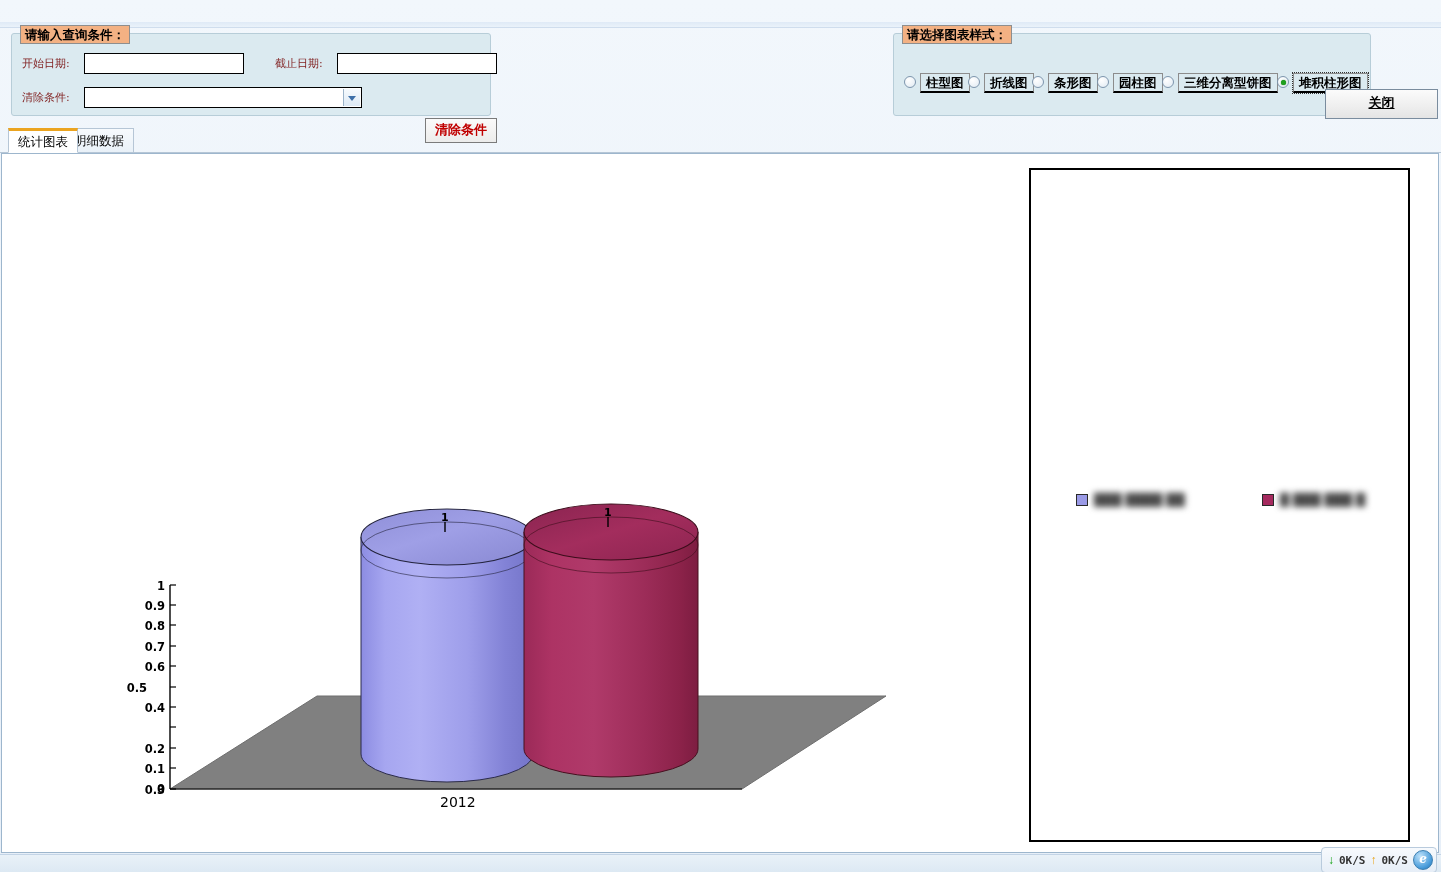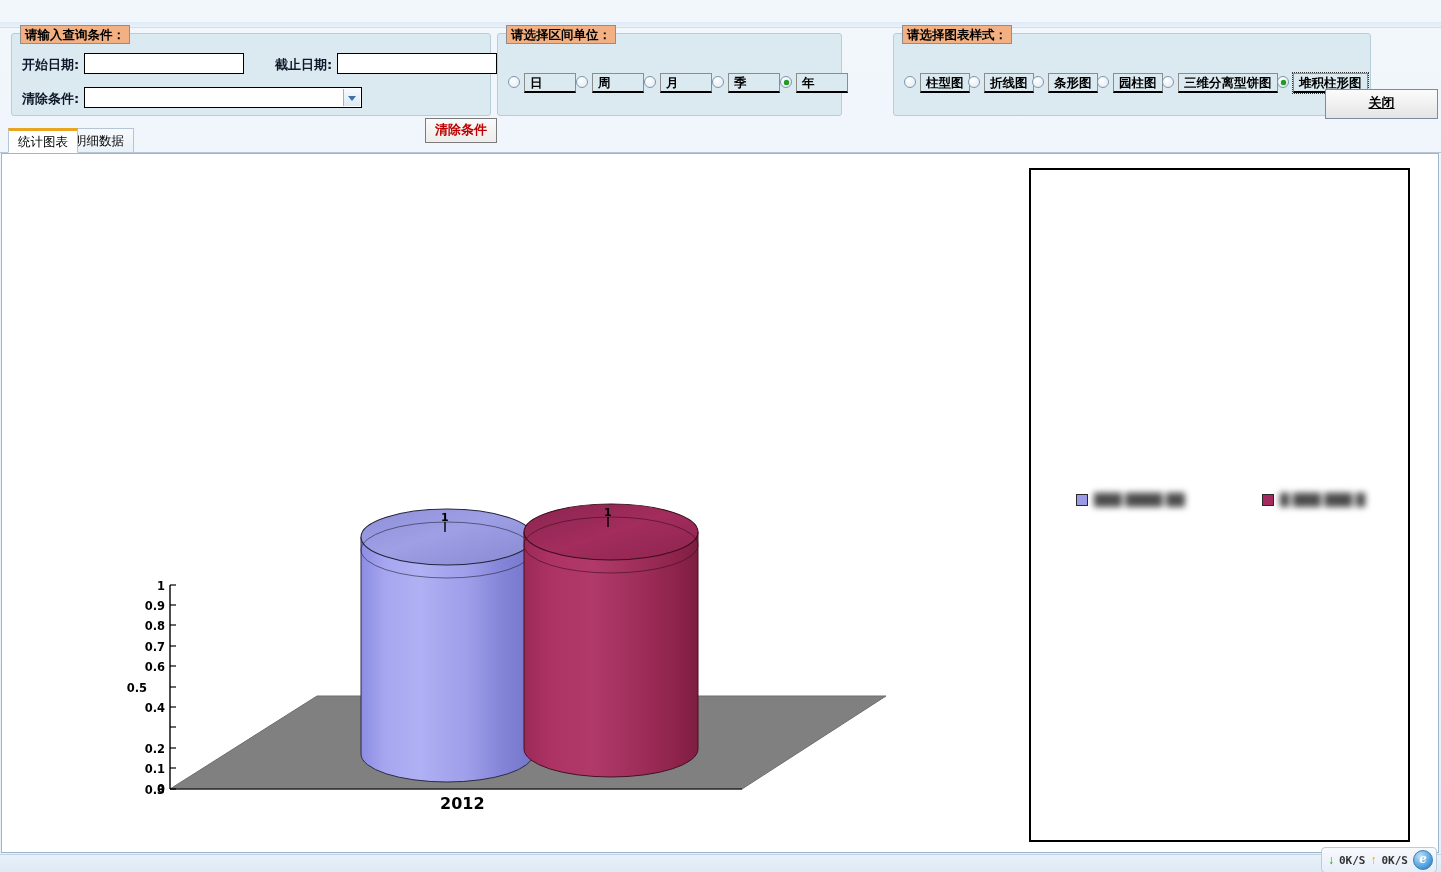--- a/index.html
+++ b/index.html
@@ -56,21 +56,21 @@
     padding:0 4px;
     font-size:12.5px;font-weight:bold;color:#000;
     font-family:"DejaVu Sans","Liberation Sans",sans-serif;
     white-space:nowrap;
   }
   #grp-query{left:11px;top:33px;width:478px;height:81px;}
   #grp-unit{left:497px;top:33px;width:343px;height:81px;}
   #grp-style{left:845px;top:33px;width:476px;height:81px;margin-left:48px;}
 
   .fld-label{
-    position:absolute;font-size:13px;font-weight:bold;color:#0f172a;
+    position:absolute;font-size:11px;font-weight:normal;color:#7f1d1d;
     font-family:"DejaVu Sans","Liberation Sans",sans-serif;
     white-space:nowrap;
   }
   .txtbox{
     position:absolute;background:#fff;
     border:1px solid #000;
     font-family:"Liberation Sans",sans-serif;font-size:12px;
     padding:0 3px;box-sizing:border-box;outline:none;
   }
   .combo{
@@ -190,21 +190,21 @@
     font-family:"DejaVu Sans","Liberation Sans",sans-serif;
   }
 
   
   .ytick{
     position:absolute;text-align:right;width:30px;
     font-size:11.5px;font-weight:bold;
     font-family:"DejaVu Sans","Liberation Sans",sans-serif;
   }
   .xcat{
-    position:absolute;font-size:16px;font-weight:bold;
+    position:absolute;font-size:14px;font-weight:normal;
     font-family:"DejaVu Sans","Liberation Sans",sans-serif;
   }
   .dlabel{
     position:absolute;font-size:11px;font-weight:bold;
     font-family:"DejaVu Sans","Liberation Sans",sans-serif;
   }
 
   
   .statusbar{
     position:absolute;left:0;top:854px;width:1441px;height:18px;
@@ -251,45 +251,20 @@
 
     <div class="fld-label" style="left:10px;top:56px;">清除条件:</div>
     <div class="combo" style="left:72px;top:53px;width:278px;height:21px;">
       <div style="position:absolute;left:3px;top:2px;font-size:12px;"></div>
       <div class="combo-arrow"></div>
     </div>
 
     <div class="btn-clear">清除条件</div>
   </div>
 
-  <div class="group" id="grp-unit">
-    <div class="group-label">请选择区间单位：</div>
-    <div class="radio-row">
-      <div class="radio" style="left:2px;">
-        <span class="dot"></span>
-        <span class="cap" style="width:52px;">日</span>
-      </div>
-      <div class="radio" style="left:70px;">
-        <span class="dot"></span>
-        <span class="cap" style="width:52px;">周</span>
-      </div>
-      <div class="radio" style="left:138px;">
-        <span class="dot"></span>
-        <span class="cap" style="width:52px;">月</span>
-      </div>
-      <div class="radio" style="left:206px;">
-        <span class="dot"></span>
-        <span class="cap" style="width:52px;">季</span>
-      </div>
-      <div class="radio sel" style="left:274px;">
-        <span class="dot"></span>
-        <span class="cap" style="width:52px;">年</span>
-      </div>
-    </div>
-  </div>
 
   <div class="group" id="grp-style">
     <div class="group-label">请选择图表样式：</div>
     <div class="radio-row">
       <div class="radio" style="left:2px;">
         <span class="dot"></span>
         <span class="cap">柱型图</span>
       </div>
       <div class="radio" style="left:66px;">
         <span class="dot"></span>

